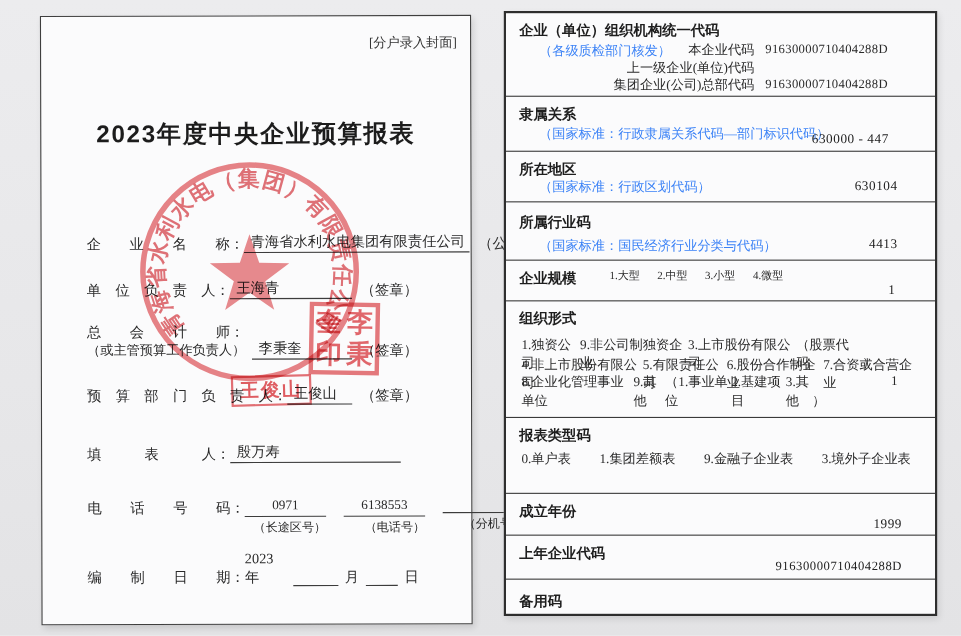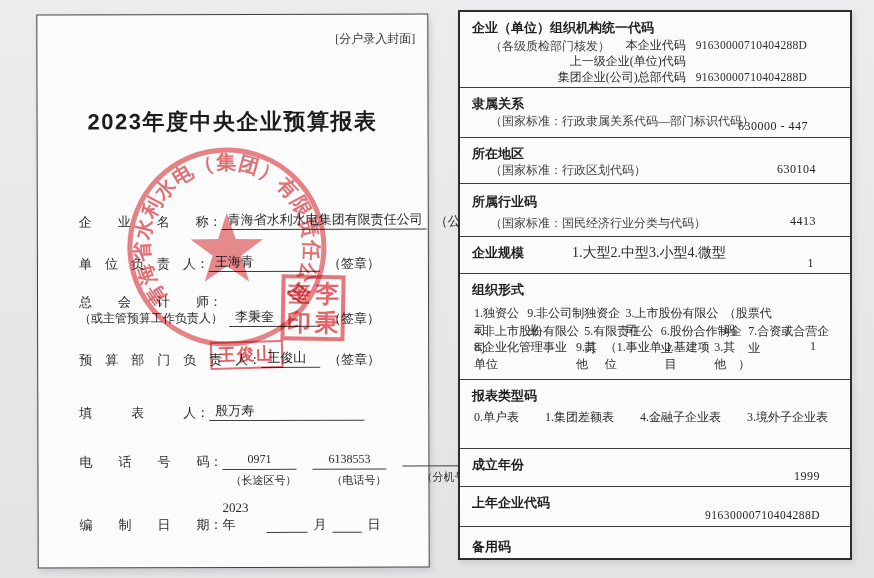--- a/index.html
+++ b/index.html
@@ -53,31 +53,31 @@
   .right-page {
     position:absolute; left:458px; top:10px; width:394px; height:550px;
     background:#fbfbfc; border:2px solid #2e2e2e;
     box-shadow:2px 3px 6px rgba(0,0,0,.10);
     display:flex; flex-direction:column; box-sizing:border-box;
     font-size:12px;
   }
   .sec { position:relative; border-bottom:1.5px solid #3a3a3a; box-sizing:border-box; flex:0 0 auto; }
   .sec:last-child { border-bottom:none; flex:1 1 auto; }
   .sec-title { position:absolute; left:12px; top:7px; font-weight:700; font-size:13px; color:#1e1e1e; }
-  .sec-sub { position:absolute; left:30px; font-size:12px; color:#404040; }
+  .sec-sub { position:absolute; left:30px; font-size:12px; color:#3b82f6; }
   .sec-val { position:absolute; font-size:12px; color:#222; letter-spacing:.5px; }
   .uc-rows { position:absolute; top:25px; right:10px; width:320px; }
   .ucrow { display:flex; line-height:16px; }
   .uclabel { width:170px; text-align:right; }
   .ucvalue { width:148px; padding-left:10px; font-size:11.5px; letter-spacing:.3px; }
   .optline { position:absolute; left:14px; right:14px; display:flex; justify-content:space-between; font-size:12px; }
   .optline .items { display:flex; justify-content:space-between; flex:1 1 auto; }
   .optline.gapline .items { justify-content:flex-start; gap:26px; flex:0 0 auto; }
   .optline .line-val { margin-left:auto; margin-right:20px; flex:0 0 auto; }
-  .opts-inline { position:absolute; left:112px; top:7px; display:flex; font-size:14px; }
+  .opts-inline { position:absolute; left:94px; top:7px; display:flex; gap:16px; font-size:10px; }
 </style>
 </head>
 <body>
 
 <div class="left-page">
   <div class="corner-tag">[分户录入封面]</div>
   <div class="doc-title">2023年度中央企业预算报表</div>
 
   <div class="frow" style="top:196px;">
     <span class="flabel">企　　业　　名　　称：</span>
@@ -236,21 +236,21 @@
       <span class="line-val">1</span>
     </div>
   </div>
 
   <div class="sec" style="height:69px;font-family:Liberation Serif, serif;">
     <div class="sec-title">报表类型码</div>
     <div class="optline gapline" style="top:29px;">
       <span class="items">
           <span>0.单户表</span>
           <span>1.集团差额表</span>
-          <span>4.金融子企业表</span>
+          <span>9.金融子企业表</span>
           <span>3.境外子企业表</span>
         </span>
     </div>
   </div>
 
   <div class="sec" style="height:38px;">
     <div class="sec-title">成立年份</div>
     <div class="sec-val" style="right:30px; top:20px;">1999</div>
   </div>
 

